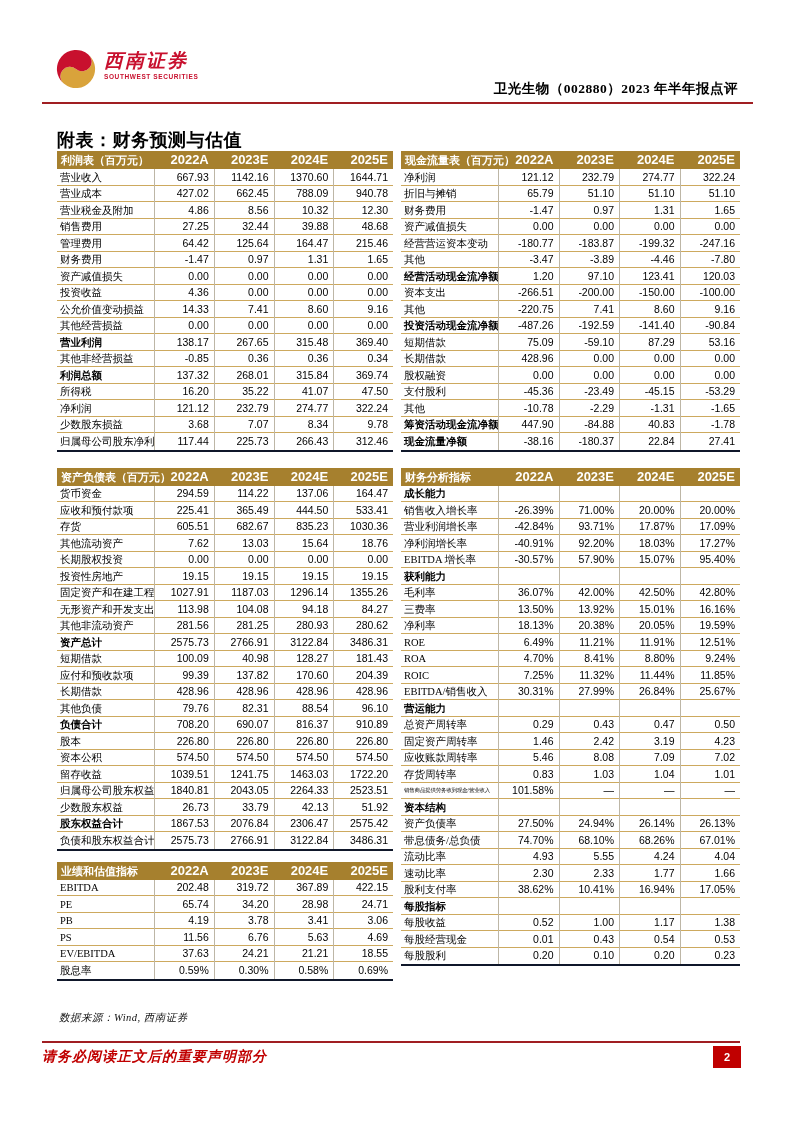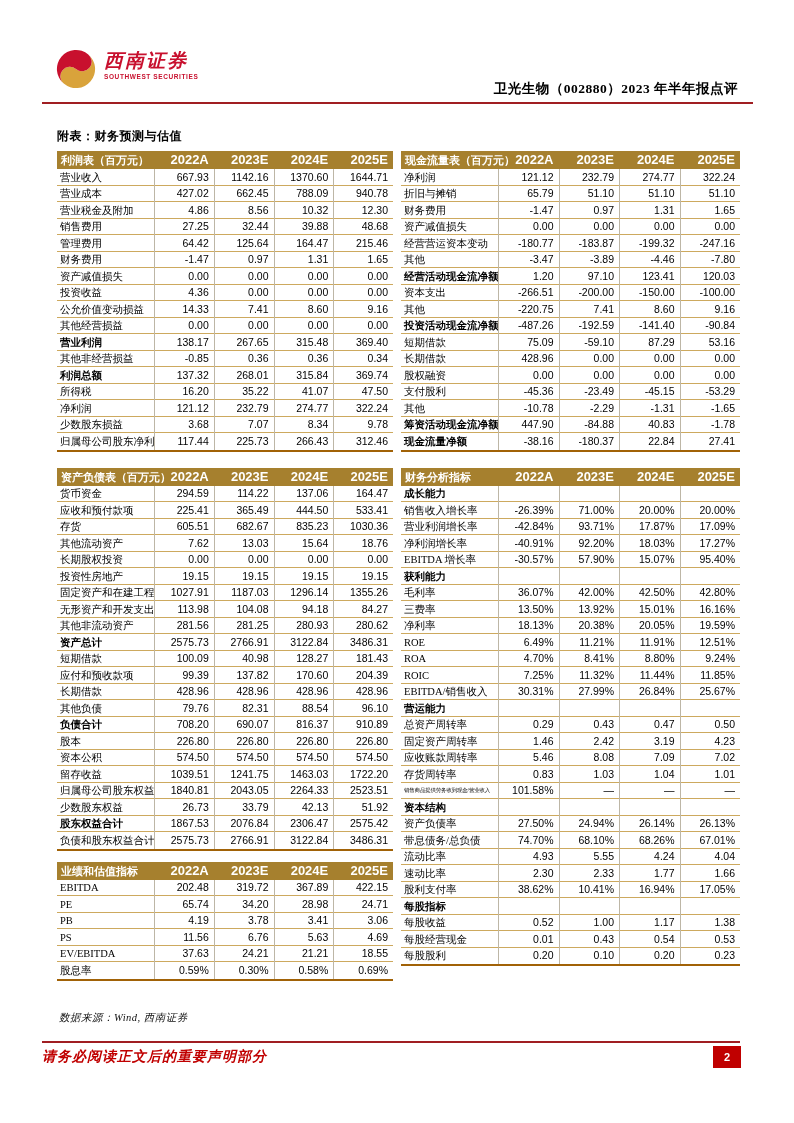--- a/index.html
+++ b/index.html
@@ -22,27 +22,27 @@
   .brand-en { font-size:6.5px; color:#c8102e; letter-spacing:0.6px; margin-top:3px; font-weight:bold; }
   .report-title {
     position:absolute; right:56px; top:80px;
     font-family:"Liberation Serif","DejaVu Serif",serif;
     font-weight:bold; font-size:13.5px; color:#000; letter-spacing:0.5px;
   }
   .header-rule { position:absolute; left:42px; right:41px; top:102px; height:2px; background:#a01e22; }
   .section-title {
     position:absolute; left:57px; top:128px;
     font-family:"Liberation Serif","DejaVu Serif",serif;
-    font-weight:bold; font-size:12px; letter-spacing:0.5px;
+    font-weight:bold; font-size:18px; letter-spacing:0.5px;
   }
   
   .tables-wrap { position:absolute; left:57px; top:151px; display:flex; gap:8px; }
   .col-left  { width:336px; }
   .col-right { width:339px; }
-  .fin-table { width:100%; border-bottom:2px solid #a16207; }
+  .fin-table { width:100%; border-bottom:2px solid #0f172a; }
   .t-row { display:grid; grid-template-columns:97px repeat(4,1fr); align-items:center; }
   .t-head { background:#a6802e; height:18px; }
   .t-title {
     font-family:"Liberation Serif","DejaVu Serif",serif;
     font-weight:bold; color:#fff; font-size:11px; padding-left:4px;
     white-space:nowrap; overflow:visible; line-height:18px;
   }
   .t-col {
     color:#fff; font-weight:bold; font-size:13px; text-align:right;
     padding-right:5px; line-height:18px;

